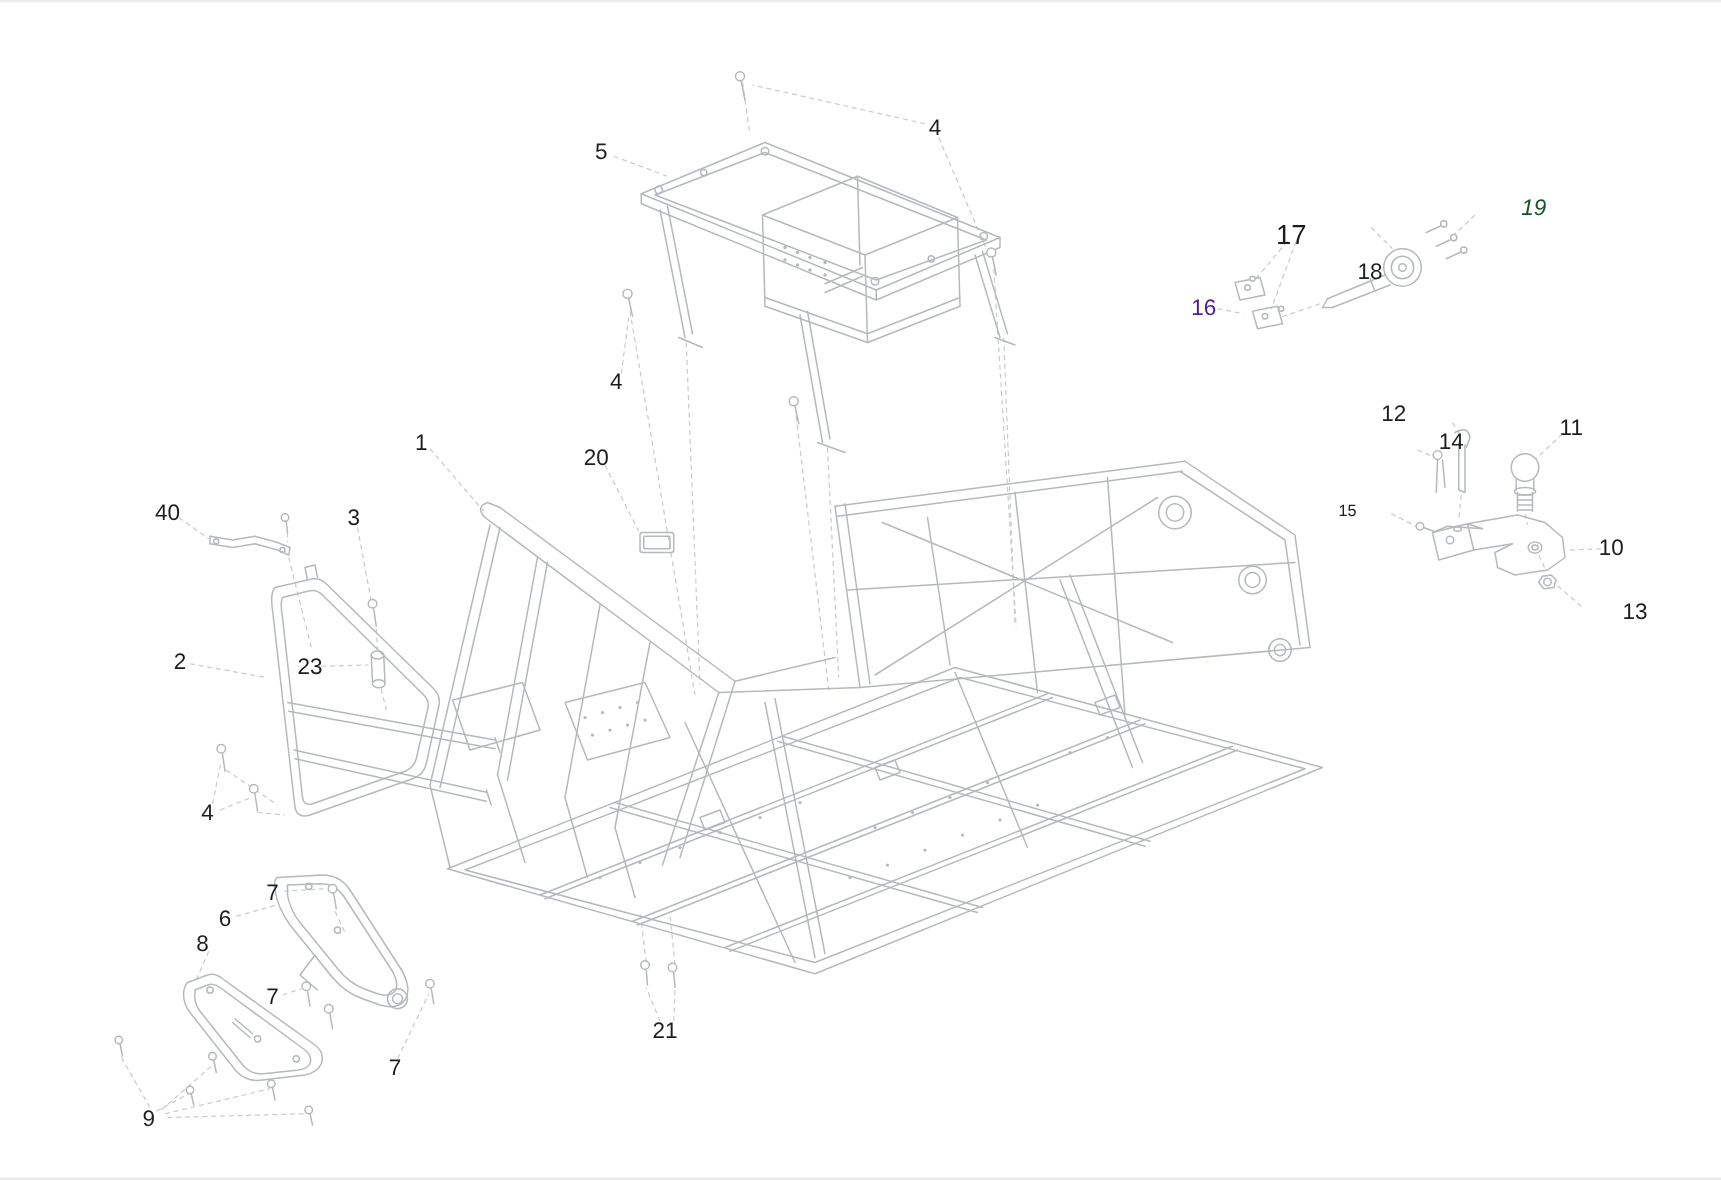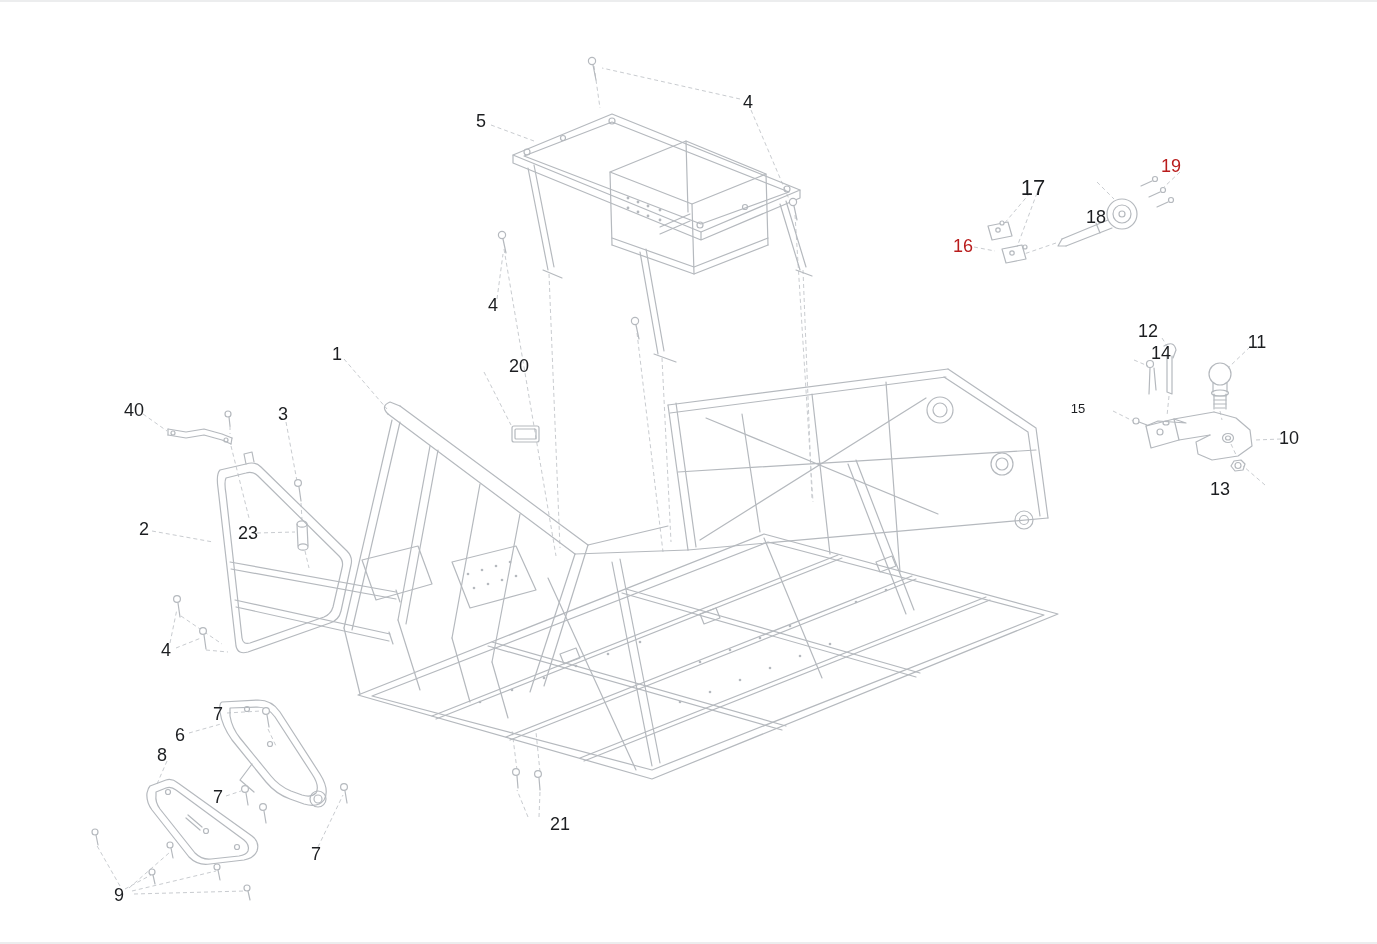--- a/index.html
+++ b/index.html
@@ -330,39 +330,39 @@
         <path class="ln" d="M218,868 L220,878"></path>
       <circle class="lnf" cx="247" cy="886" r="3"></circle>
         <path class="ln" d="M248,889 L250,898"></path>
     </g>
   </svg>
 
   <div style="position:absolute; inset:0; pointer-events:none;">
       <div class="callout" style="left: 748px; top: 100px; color: rgb(28, 30, 33); font-size: 18px;">4</div>
       <div class="callout" style="left: 481px; top: 119px; color: rgb(28, 30, 33); font-size: 18px;">5</div>
       <div class="callout" style="left: 1096px; top: 170px; color: rgb(28, 30, 33); font-size: 18px; margin-top: 45px;">18</div>
-      <div class="callout" style="left: 1171px; top: 164px; color: #b91c1c; font-size: 18px;">19</div>
+      <div class="callout" style="left: 1227px; top: 164px; color: #14532d; font-size: 18px; font-style: italic;">19</div>
       <div class="callout" style="left: 1033px; top: 186px; color: rgb(28, 30, 33); font-size: 22px;">17</div>
-      <div class="callout" style="left: 963px; top: 244px; color: #b91c1c; font-size: 18px;">16</div>
+      <div class="callout" style="left: 963px; top: 244px; color: #4c1d95; font-size: 18px;">16</div>
       <div class="callout" style="left: 493px; top: 303px; color: rgb(28, 30, 33); font-size: 18px;">4</div>
-      <div class="callout" style="left: 1148px; top: 329px; color: rgb(28, 30, 33); font-size: 18px;">12</div>
+      <div class="callout" style="left: 1115px; top: 329px; color: rgb(28, 30, 33); font-size: 18px;">12</div>
       <div class="callout" style="left: 1257px; top: 340px; color: rgb(28, 30, 33); font-size: 18px;">11</div>
       <div class="callout" style="left: 337px; top: 352px; color: rgb(28, 30, 33); font-size: 18px;">1</div>
       <div class="callout" style="left: 1129px; top: 351px; color: rgb(28, 30, 33); font-size: 18px; margin-left: 32px;">14</div>
-      <div class="callout" style="left: 477px; top: 364px; color: rgb(28, 30, 33); font-size: 18px; margin-left: 42px;">20</div>
+      <div class="callout" style="left: 477px; top: 364px; color: rgb(28, 30, 33); font-size: 18px;">20</div>
       <div class="callout" style="left: 1078px; top: 406px; color: rgb(28, 30, 33); font-size: 13px;">15</div>
       <div class="callout" style="left: 134px; top: 408px; color: rgb(28, 30, 33); font-size: 18px;">40</div>
       <div class="callout" style="left: 283px; top: 412px; color: rgb(28, 30, 33); font-size: 18px;">3</div>
       <div class="callout" style="left: 1289px; top: 436px; color: rgb(28, 30, 33); font-size: 18px;">10</div>
-      <div class="callout" style="left: 1220px; top: 487px; color: rgb(28, 30, 33); font-size: 18px;">13</div>
+      <div class="callout" style="left: 1308px; top: 487px; color: rgb(28, 30, 33); font-size: 18px;">13</div>
       <div class="callout" style="left: 144px; top: 527px; color: rgb(28, 30, 33); font-size: 18px;">2</div>
       <div class="callout" style="left: 248px; top: 531px; color: rgb(28, 30, 33); font-size: 18px;">23</div>
       <div class="callout" style="left: 166px; top: 648px; color: rgb(28, 30, 33); font-size: 18px;">4</div>
       <div class="callout" style="left: 218px; top: 712px; color: rgb(28, 30, 33); font-size: 18px;">7</div>
       <div class="callout" style="left: 180px; top: 733px; color: rgb(28, 30, 33); font-size: 18px;">6</div>
       <div class="callout" style="left: 162px; top: 753px; color: rgb(28, 30, 33); font-size: 18px;">8</div>
       <div class="callout" style="left: 218px; top: 795px; color: rgb(28, 30, 33); font-size: 18px;">7</div>
-      <div class="callout" style="left: 560px; top: 822px; color: rgb(28, 30, 33); font-size: 18px;">21</div>
+      <div class="callout" style="left: 532px; top: 822px; color: rgb(28, 30, 33); font-size: 18px;">21</div>
       <div class="callout" style="left: 316px; top: 852px; color: rgb(28, 30, 33); font-size: 18px;">7</div>
       <div class="callout" style="left: 119px; top: 893px; color: rgb(28, 30, 33); font-size: 18px;">9</div>
     </div>
 
 </div>
 
 </body></html>

